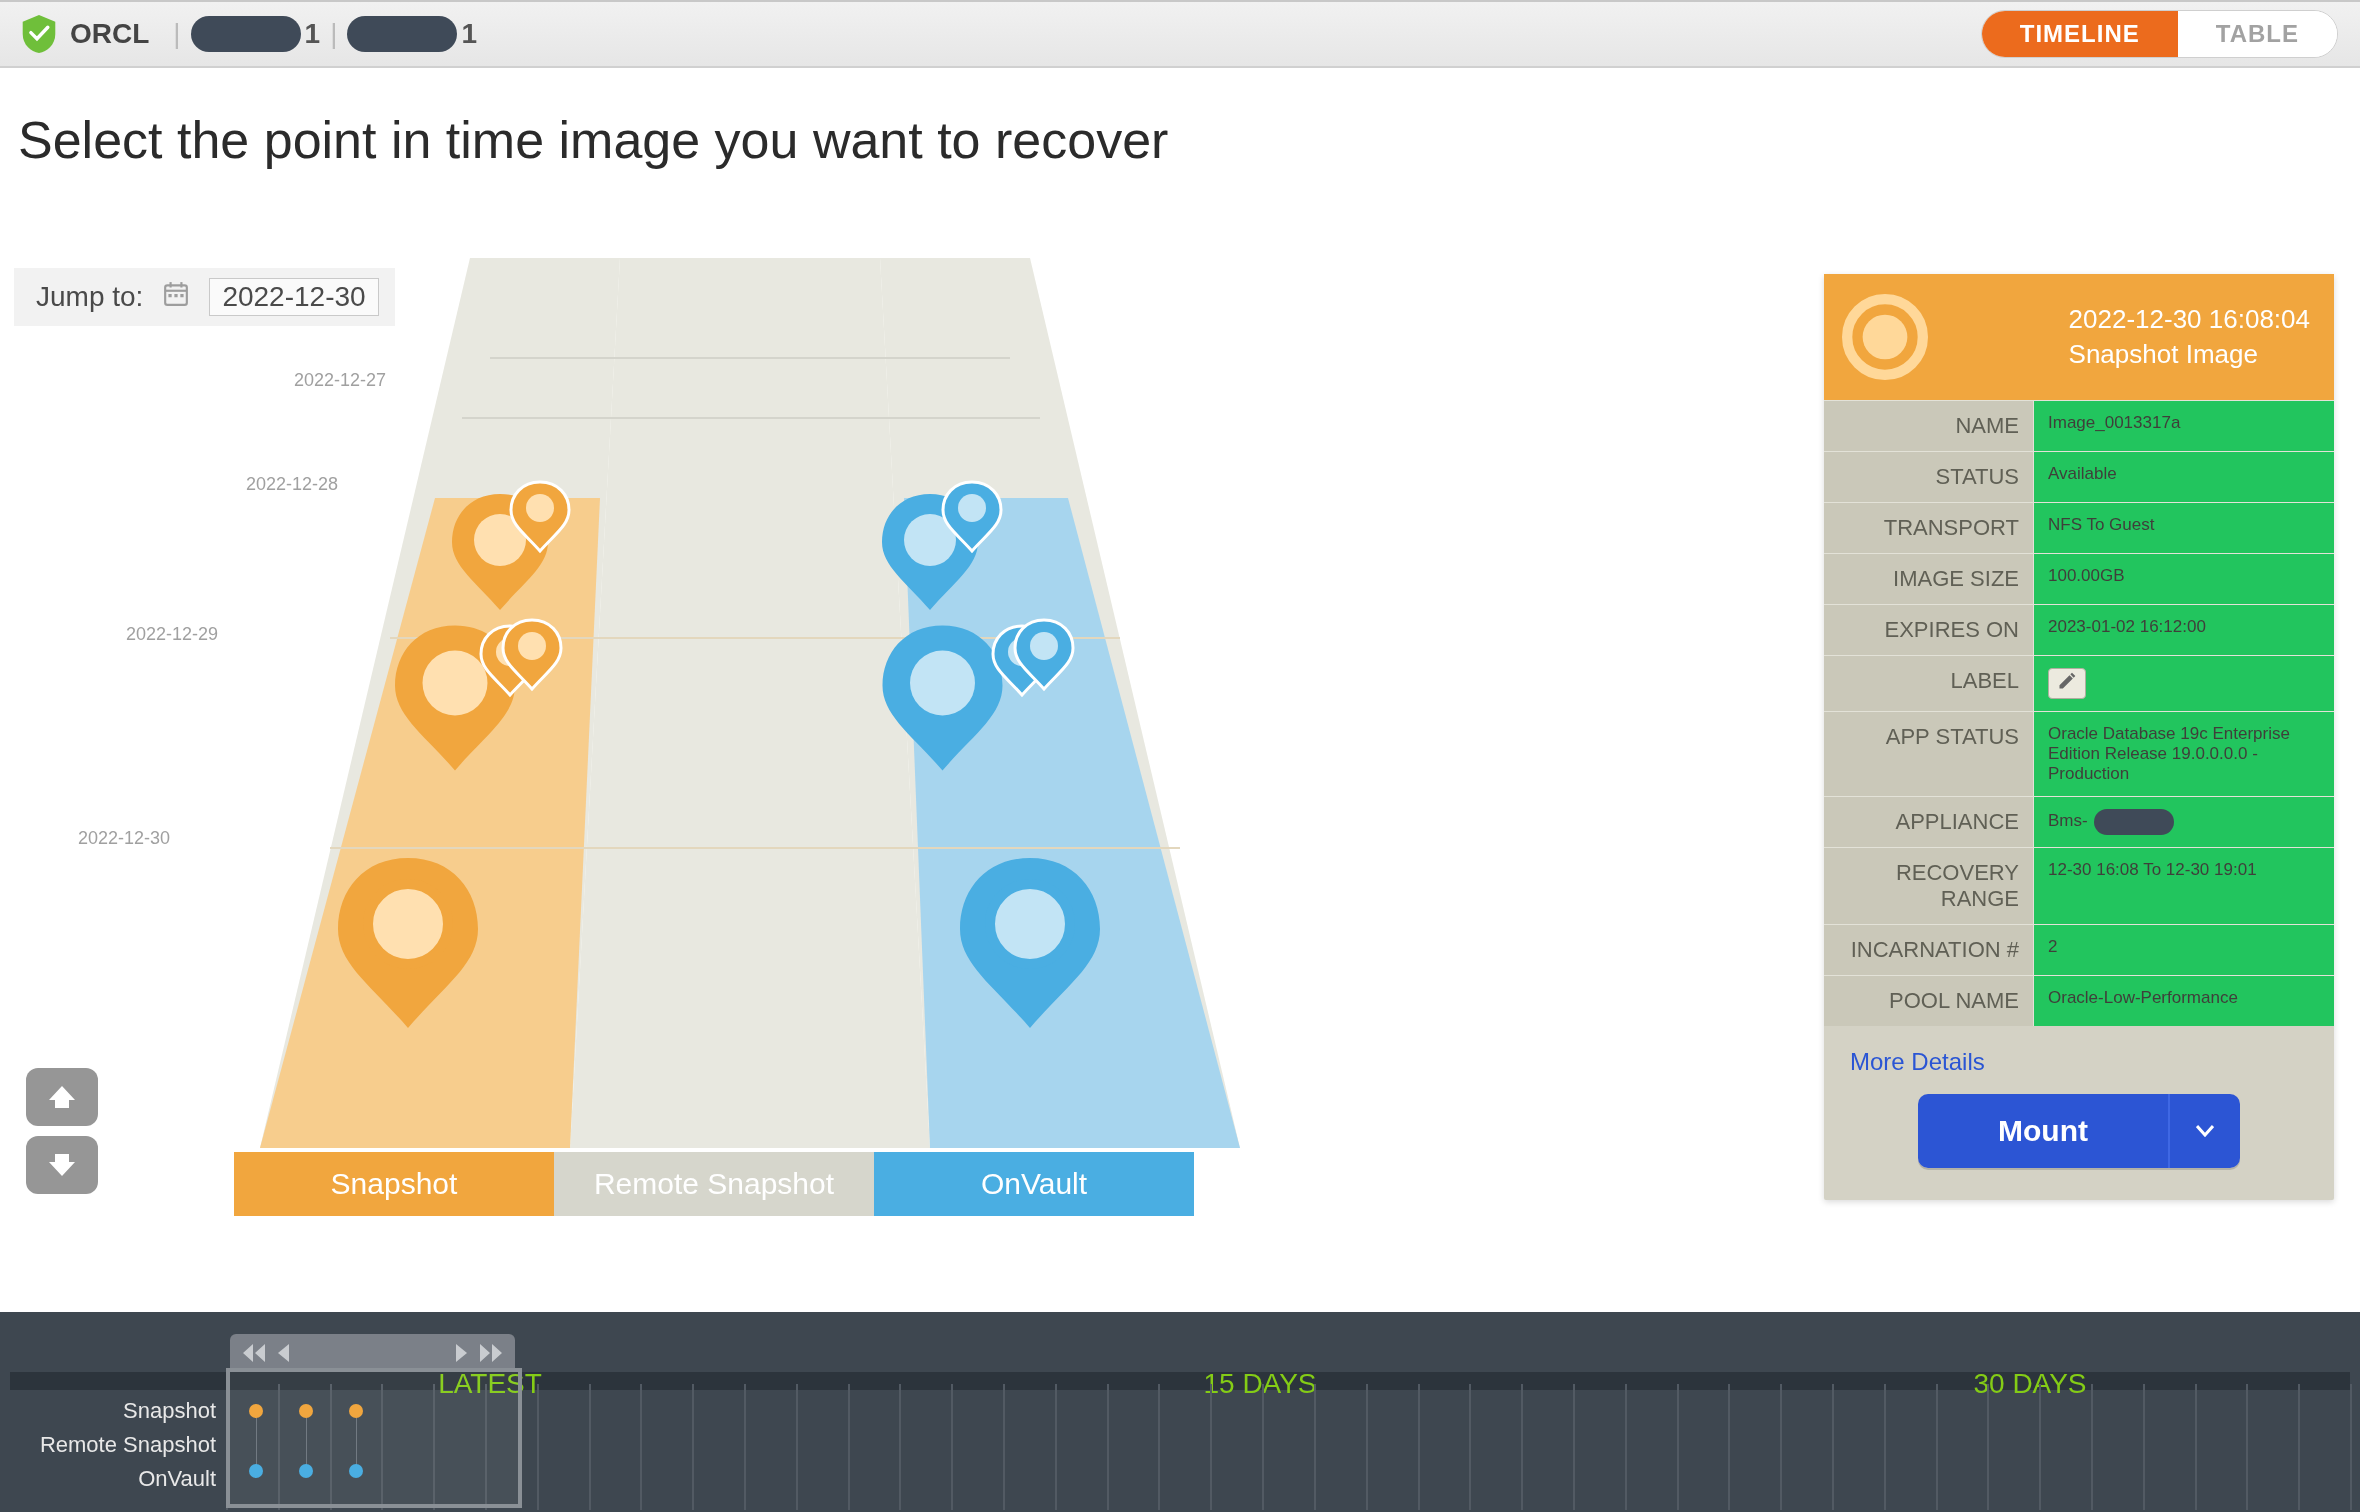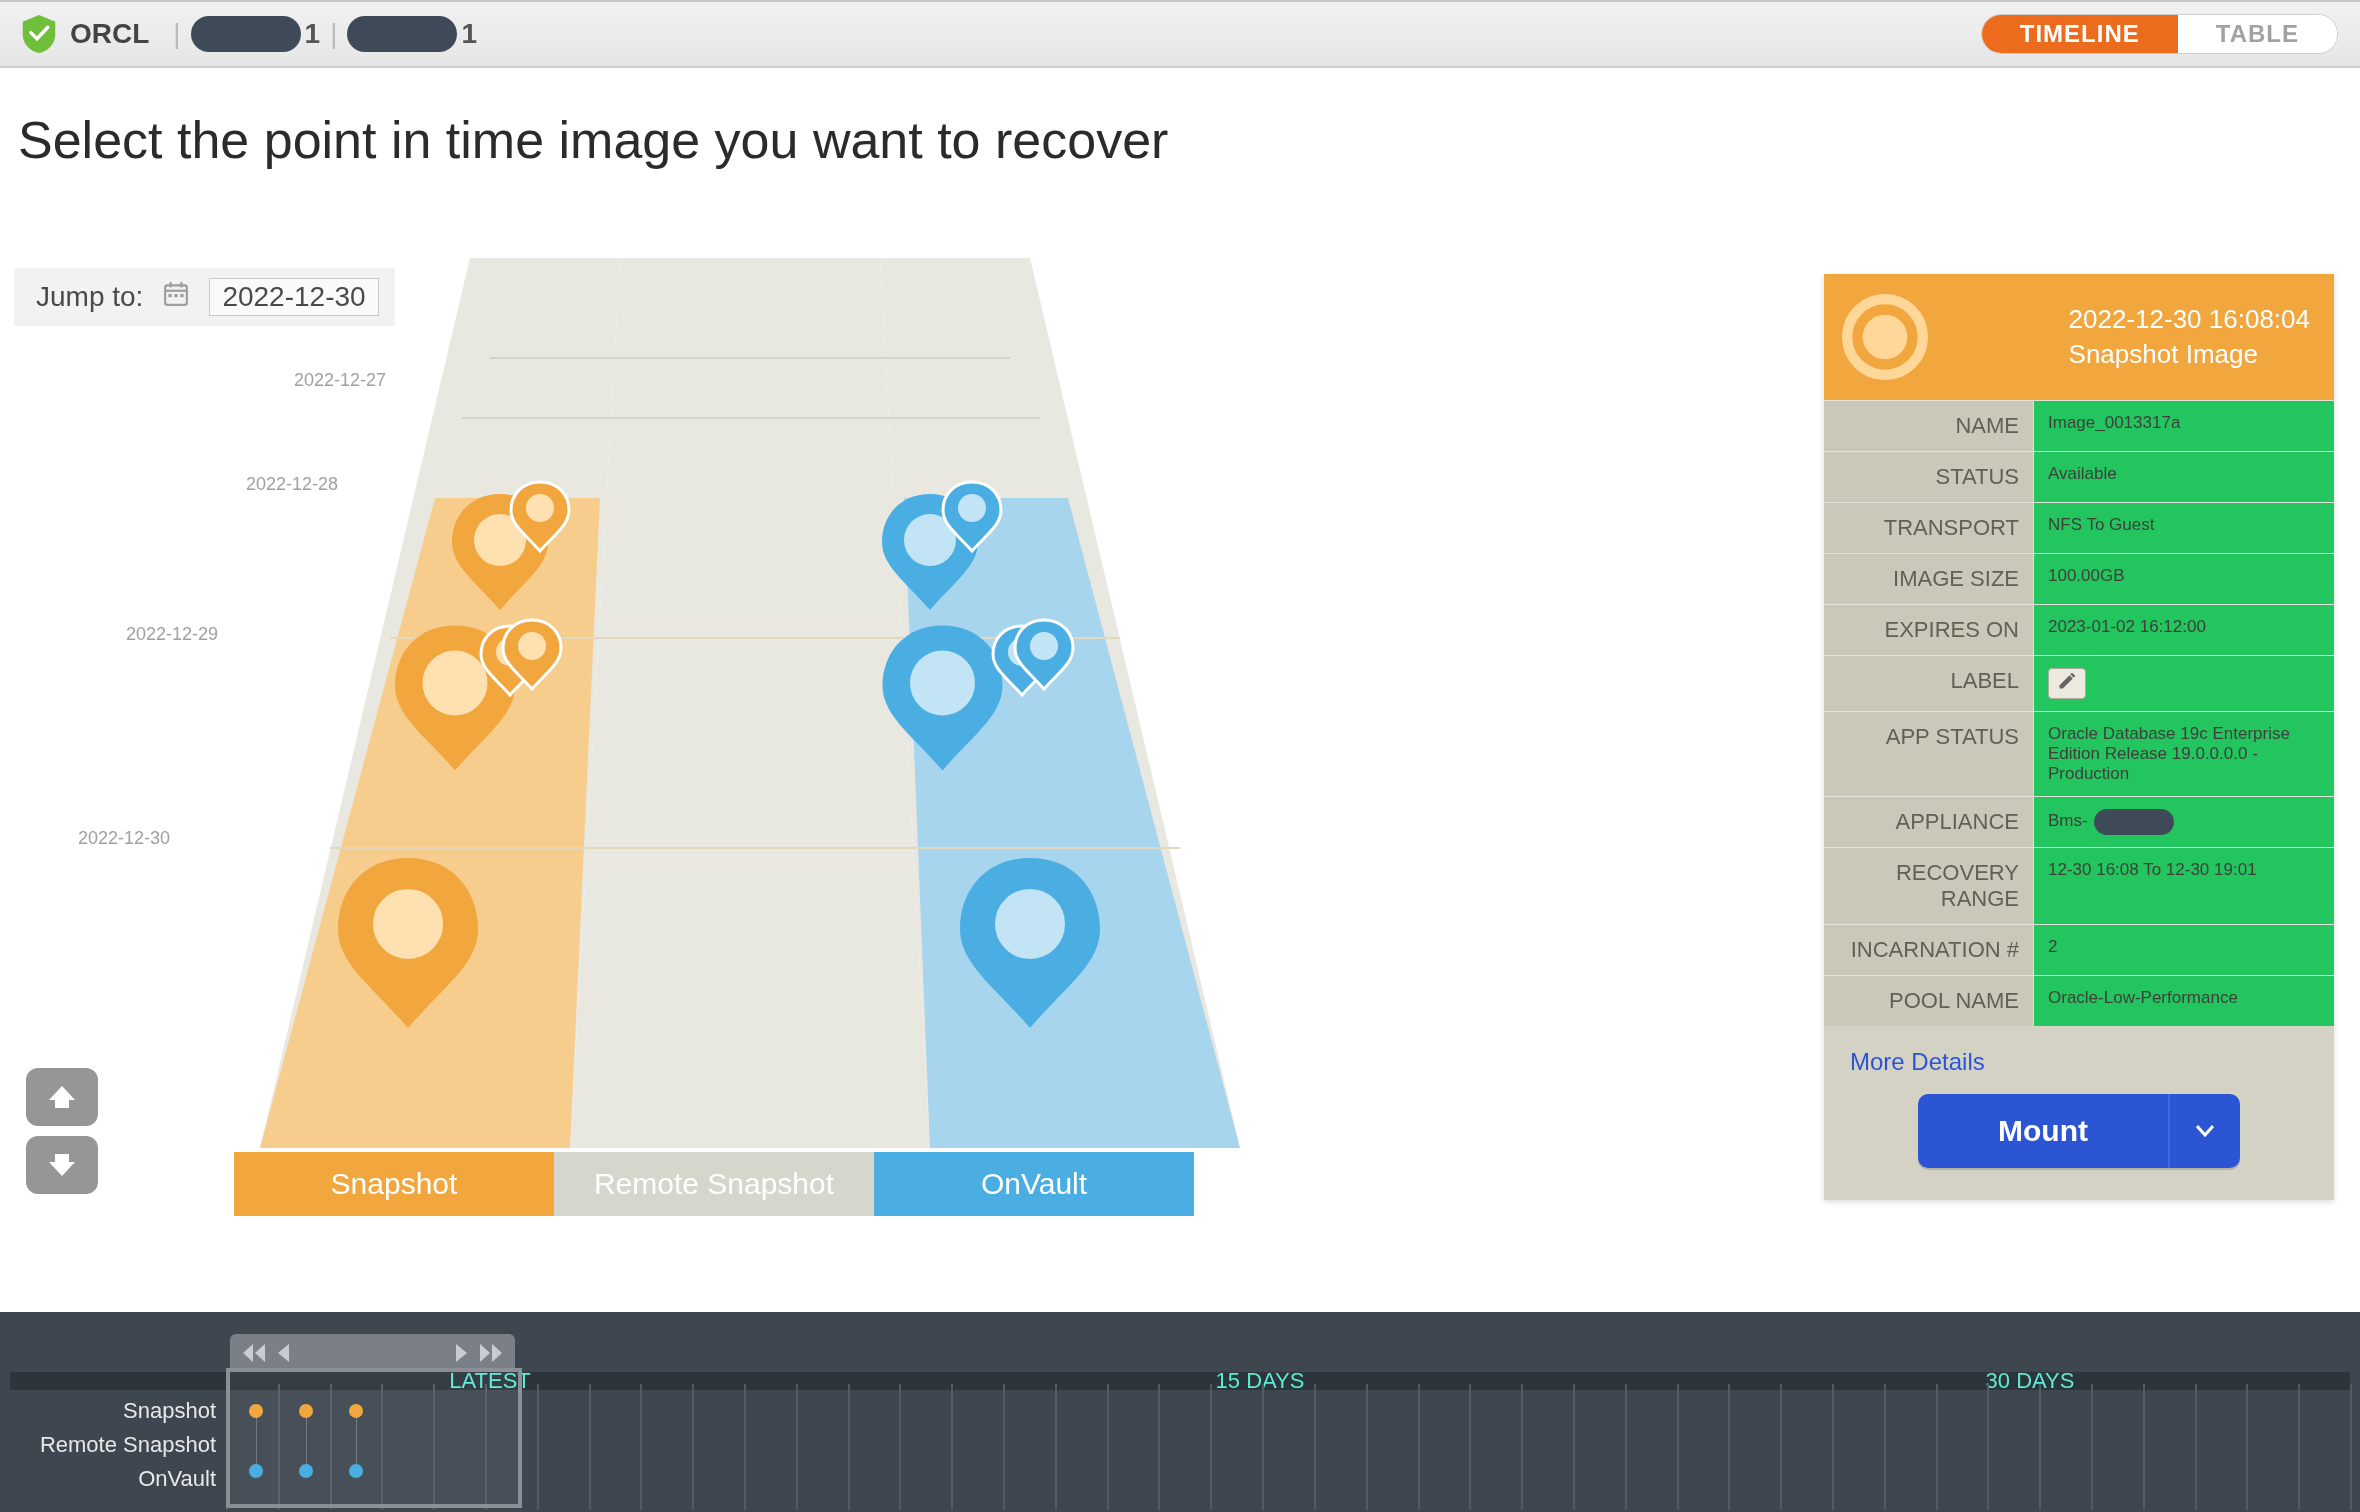--- a/index.html
+++ b/index.html
@@ -34,21 +34,21 @@
   min-width: 110px;
   height: 36px;
 }
 .topbar .pill-suffix { color: #555; font-weight: 600; }
 .topbar .view-toggle {
   margin-left: auto;
   display: flex;
   border-radius: 30px;
   overflow: hidden;
   border: 1.5px solid #cfcfcf;
-  height: 40px;
+  height: 48px;
   background: #fff;
 }
 .topbar .view-toggle > div {
   padding: 0 38px;
   font-size: 24px;
   font-weight: 600;
   display: flex;
   align-items: center;
   letter-spacing: 1px;
 }
@@ -274,22 +274,22 @@
   left: 226px; right: 10px; top: 72px; height: 126px;
 }
 .scrub-tick {
   position: absolute;
   top: 0; width: 2px; height: 100%;
   background: #525a63;
 }
 .scrub-marklabel {
   position: absolute;
   top: 56px;
-  font-size: 22px;
-  color: #5eead4;
+  font-size: 28px;
+  color: #84cc16;
   transform: translateX(-50%);
 }
 .scrub-dots {
   position: absolute;
   left: 226px; top: 88px;
 }
 .scrub-dot {
   position: absolute;
   width: 14px; height: 14px; border-radius: 50%;
 }

